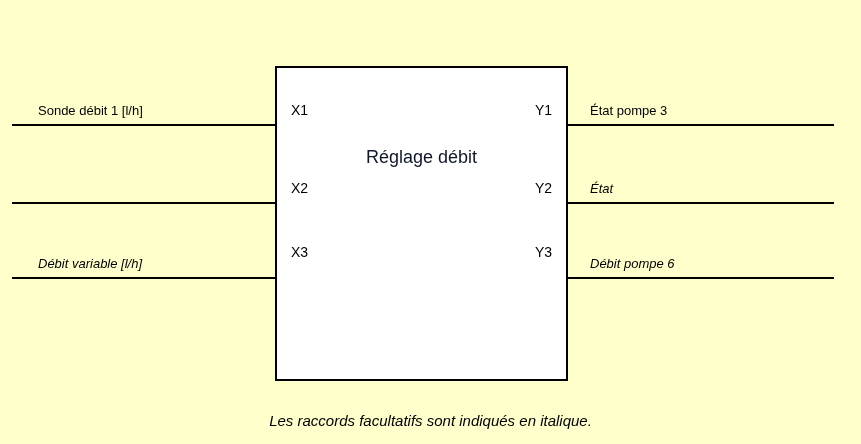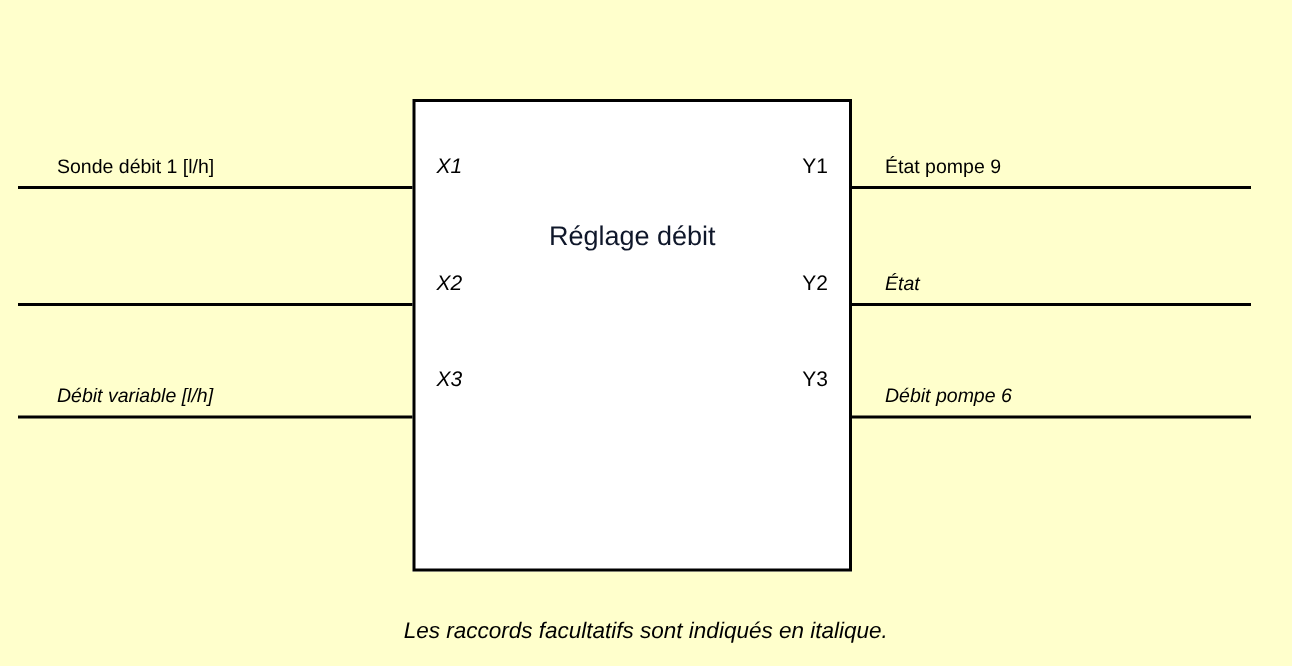--- a/index.html
+++ b/index.html
@@ -41,21 +41,21 @@
     white-space: nowrap;
   }
 
   
   .port {
     position: absolute;
     font-size: 14px;
     color: #000000;
     white-space: nowrap;
   }
-  .port-in  { left: 14px; font-style: italic; }
+  .port-in  { left: 14px; }
   .port-out { right: 14px; }
   .port-row1 { top: 34px; }
   .port-row2 { top: 112px; }
   .port-row3 { top: 176px; }
 
   
   .wire {
     position: absolute;
     height: 0;
     border-top: 2px solid #000000;
@@ -101,21 +101,21 @@
   <div class="wire wire-left wire-y2"></div>
   <div class="wire wire-left wire-y3"></div>
 
   <div class="wire wire-right wire-y1"></div>
   <div class="wire wire-right wire-y2"></div>
   <div class="wire wire-right wire-y3"></div>
 
   <div class="signal signal-left signal-y1">Sonde débit 1 [l/h]</div>
   <div class="signal signal-left signal-y3 optional">Débit variable [l/h]</div>
 
-  <div class="signal signal-right signal-y1">État pompe 9</div>
+  <div class="signal signal-right signal-y1">État pompe 3</div>
   <div class="signal signal-right signal-y2 optional">État</div>
   <div class="signal signal-right signal-y3 optional">Débit pompe 6</div>
 
   <div class="block">
     <div class="block-title">Réglage débit</div>
 
     <div class="port port-in port-row1">X1</div>
     <div class="port port-in port-row2">X2</div>
     <div class="port port-in port-row3">X3</div>
 

